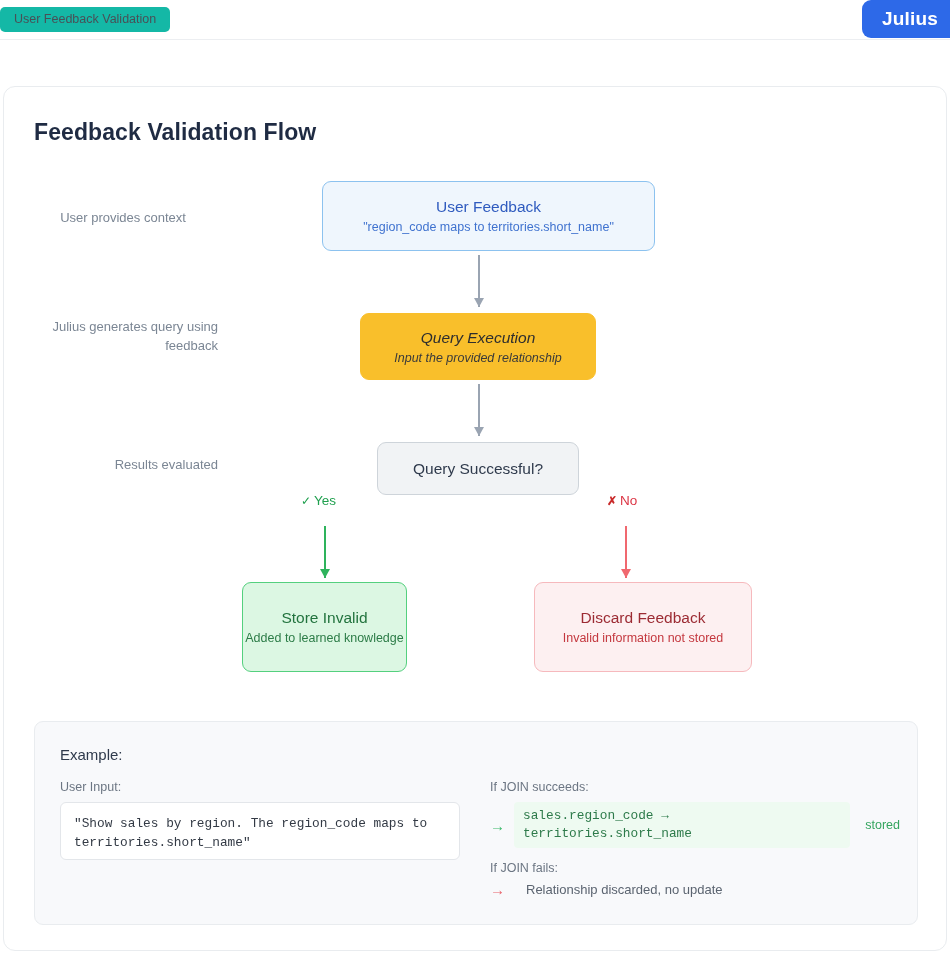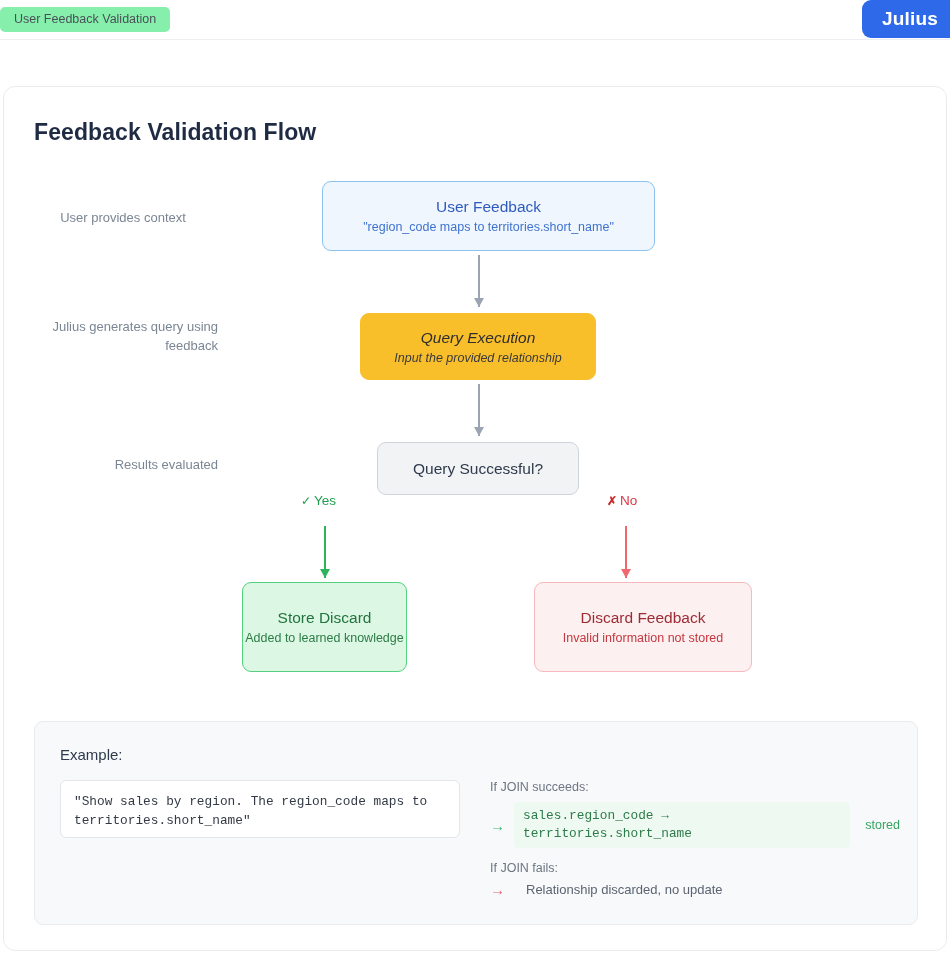--- a/index.html
+++ b/index.html
@@ -18,21 +18,21 @@
     position: relative;
     height: 40px;
     background: #ffffff;
     border-bottom: 1px solid #eceef1;
   }
   .tab-chip {
     position: absolute;
     left: 0px;
     top: 7px;
     padding: 5px 14px 6px 14px;
-    background: #86efac;
+    background: #14b8a6;
     border-radius: 5px;
     font-size: 12.5px;
     color: #495057;
     white-space: nowrap;
   }
   .brand-badge {
     position: absolute;
     right: -8px;
     top: 0px;
     width: 96px;
@@ -296,34 +296,35 @@
     <div class="arrow green">
       <div class="shaft"></div>
       <div class="head"></div>
     </div>
     <div class="arrow red">
       <div class="shaft"></div>
       <div class="head"></div>
     </div>
 
     <div class="node node-store">
-      <div class="t">Store Discard</div>
+      <div class="t">Store Invalid</div>
       <div class="s">Added to learned knowledge</div>
     </div>
 
     <div class="node node-discard">
       <div class="t">Discard Feedback</div>
       <div class="s">Invalid information not stored</div>
     </div>
   </div>
 
   <div class="example">
     <div class="example-title">Example:</div>
 
     <div class="ex-col-left">
+      <div class="ex-caption">User Input:</div>
       <div class="ex-input">"Show sales by region. The region_code maps to territories.short_name"</div>
     </div>
 
     <div class="ex-col-right">
       <div class="ex-caption">If JOIN succeeds:</div>
       <div class="ex-row">
         <span class="ex-arrow green">→</span>
         <span class="ex-code">sales.region_code → territories.short_name</span>
         <span class="ex-stored">stored</span>
       </div>

